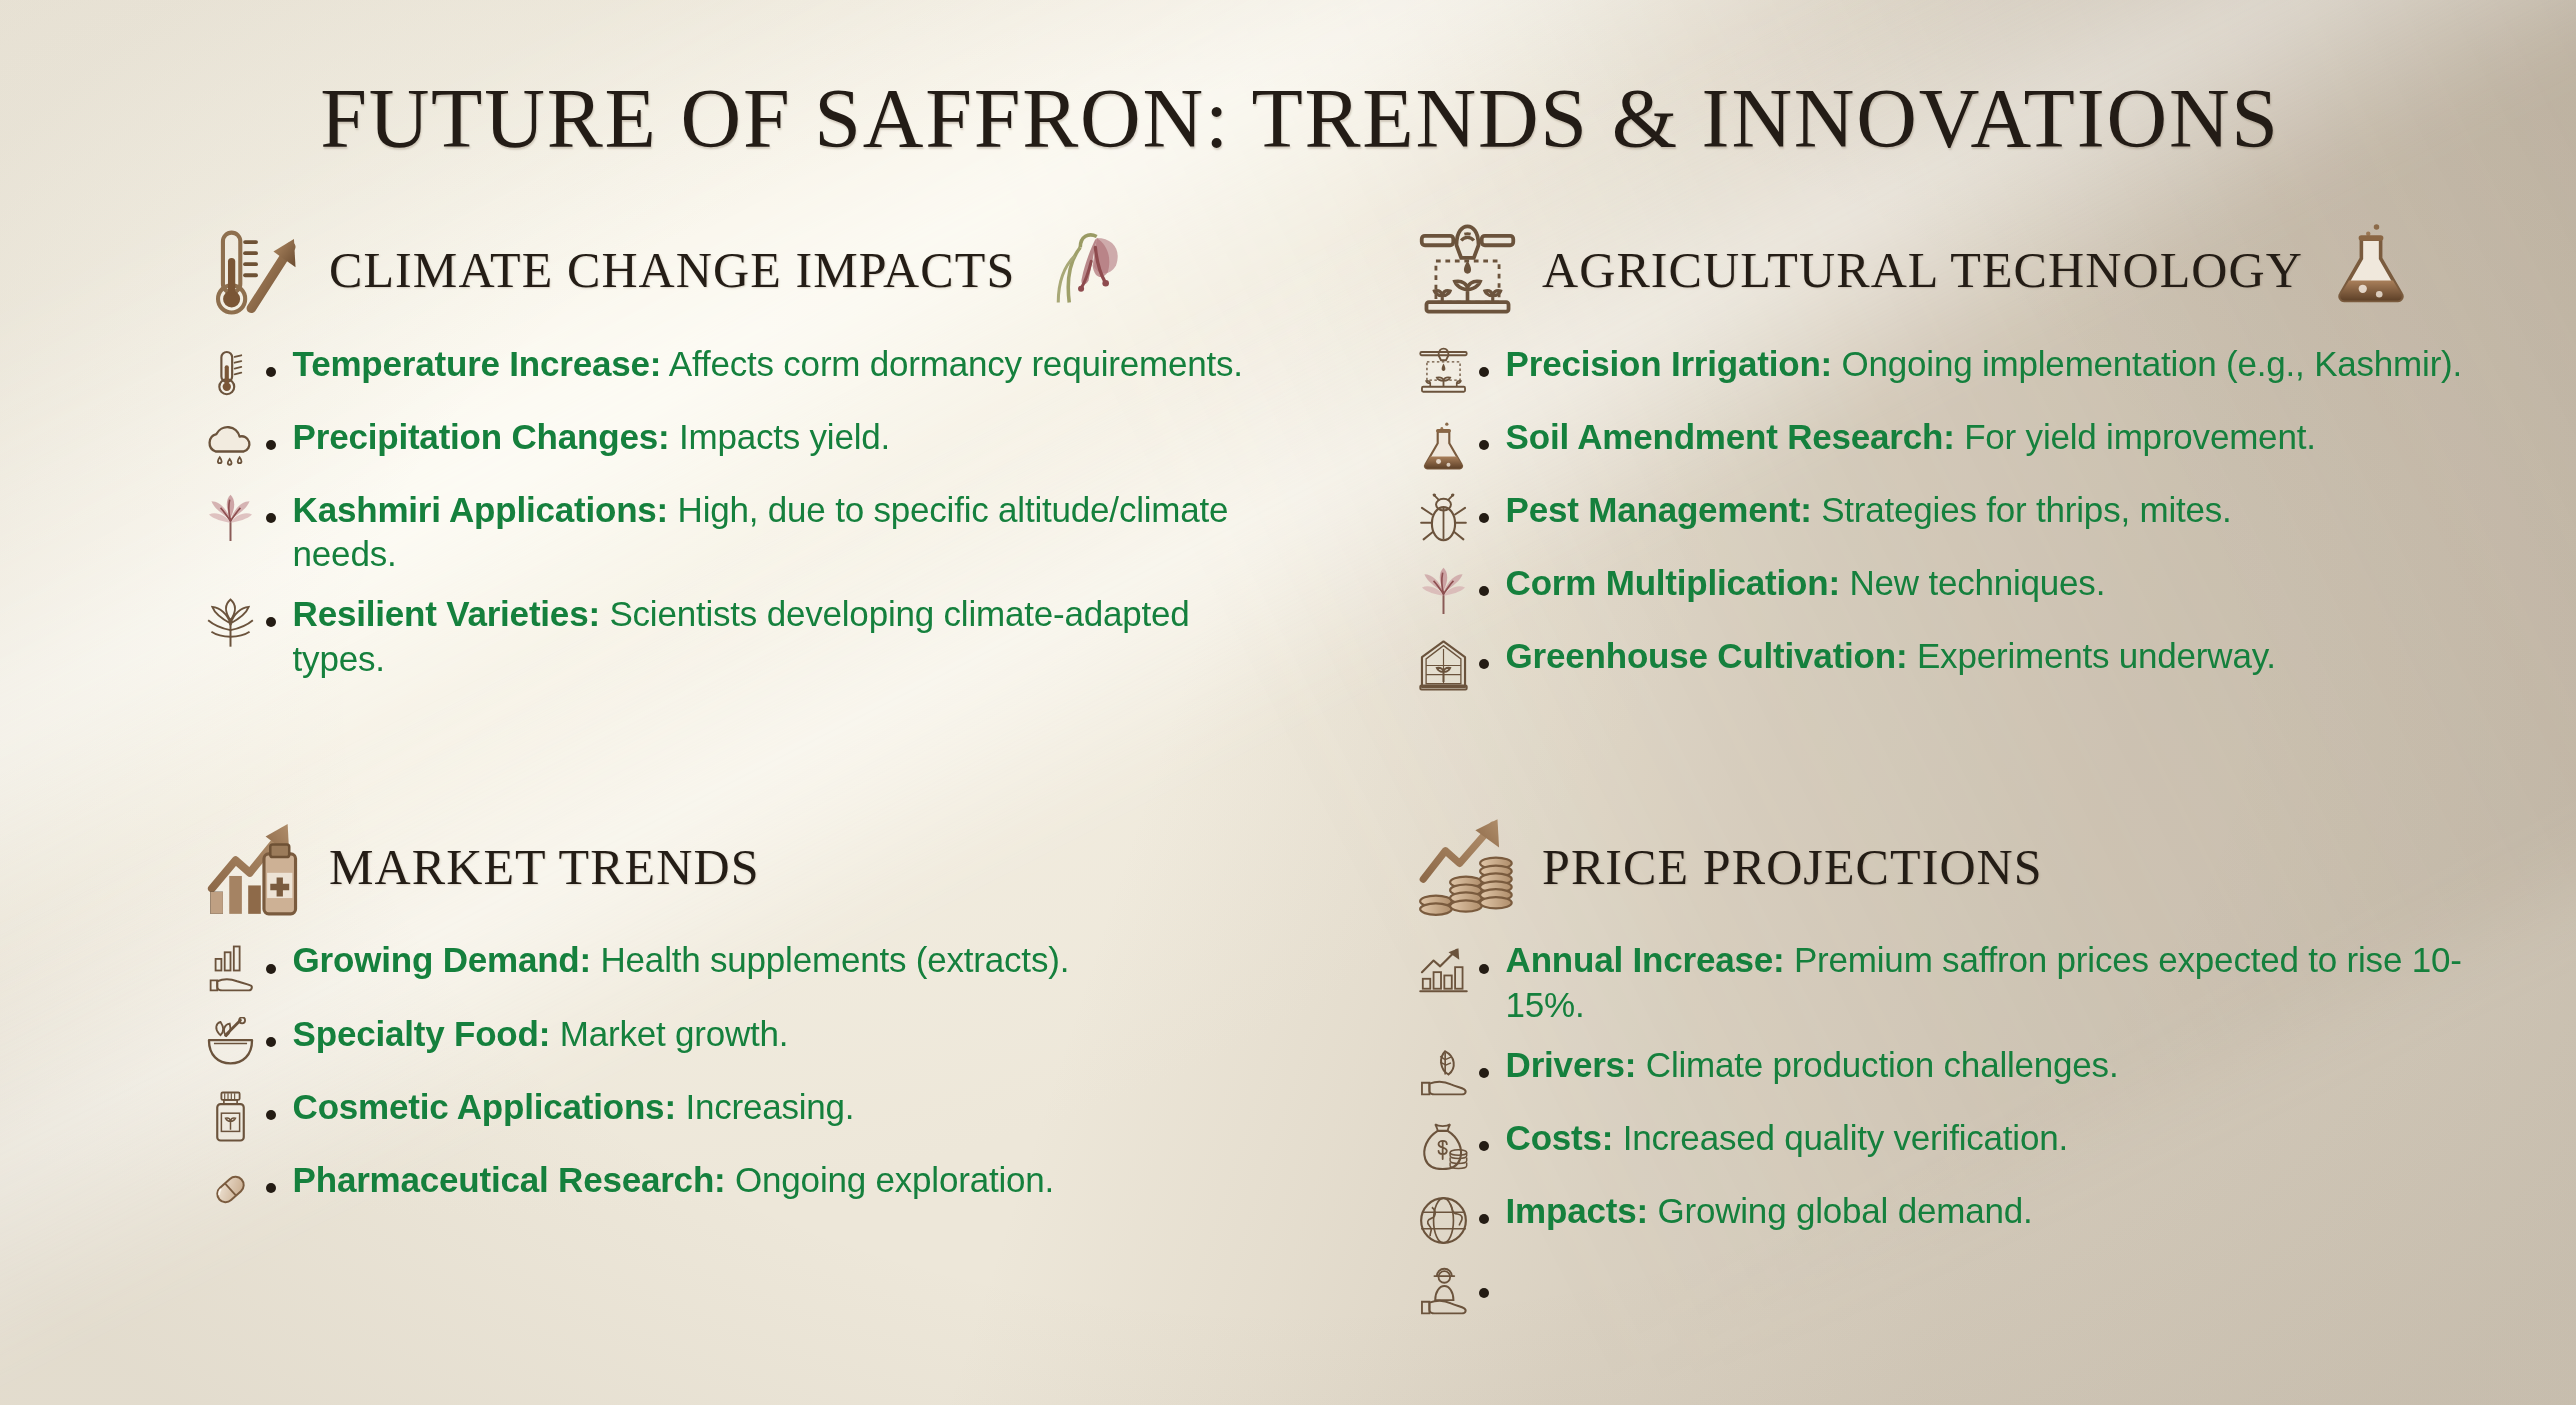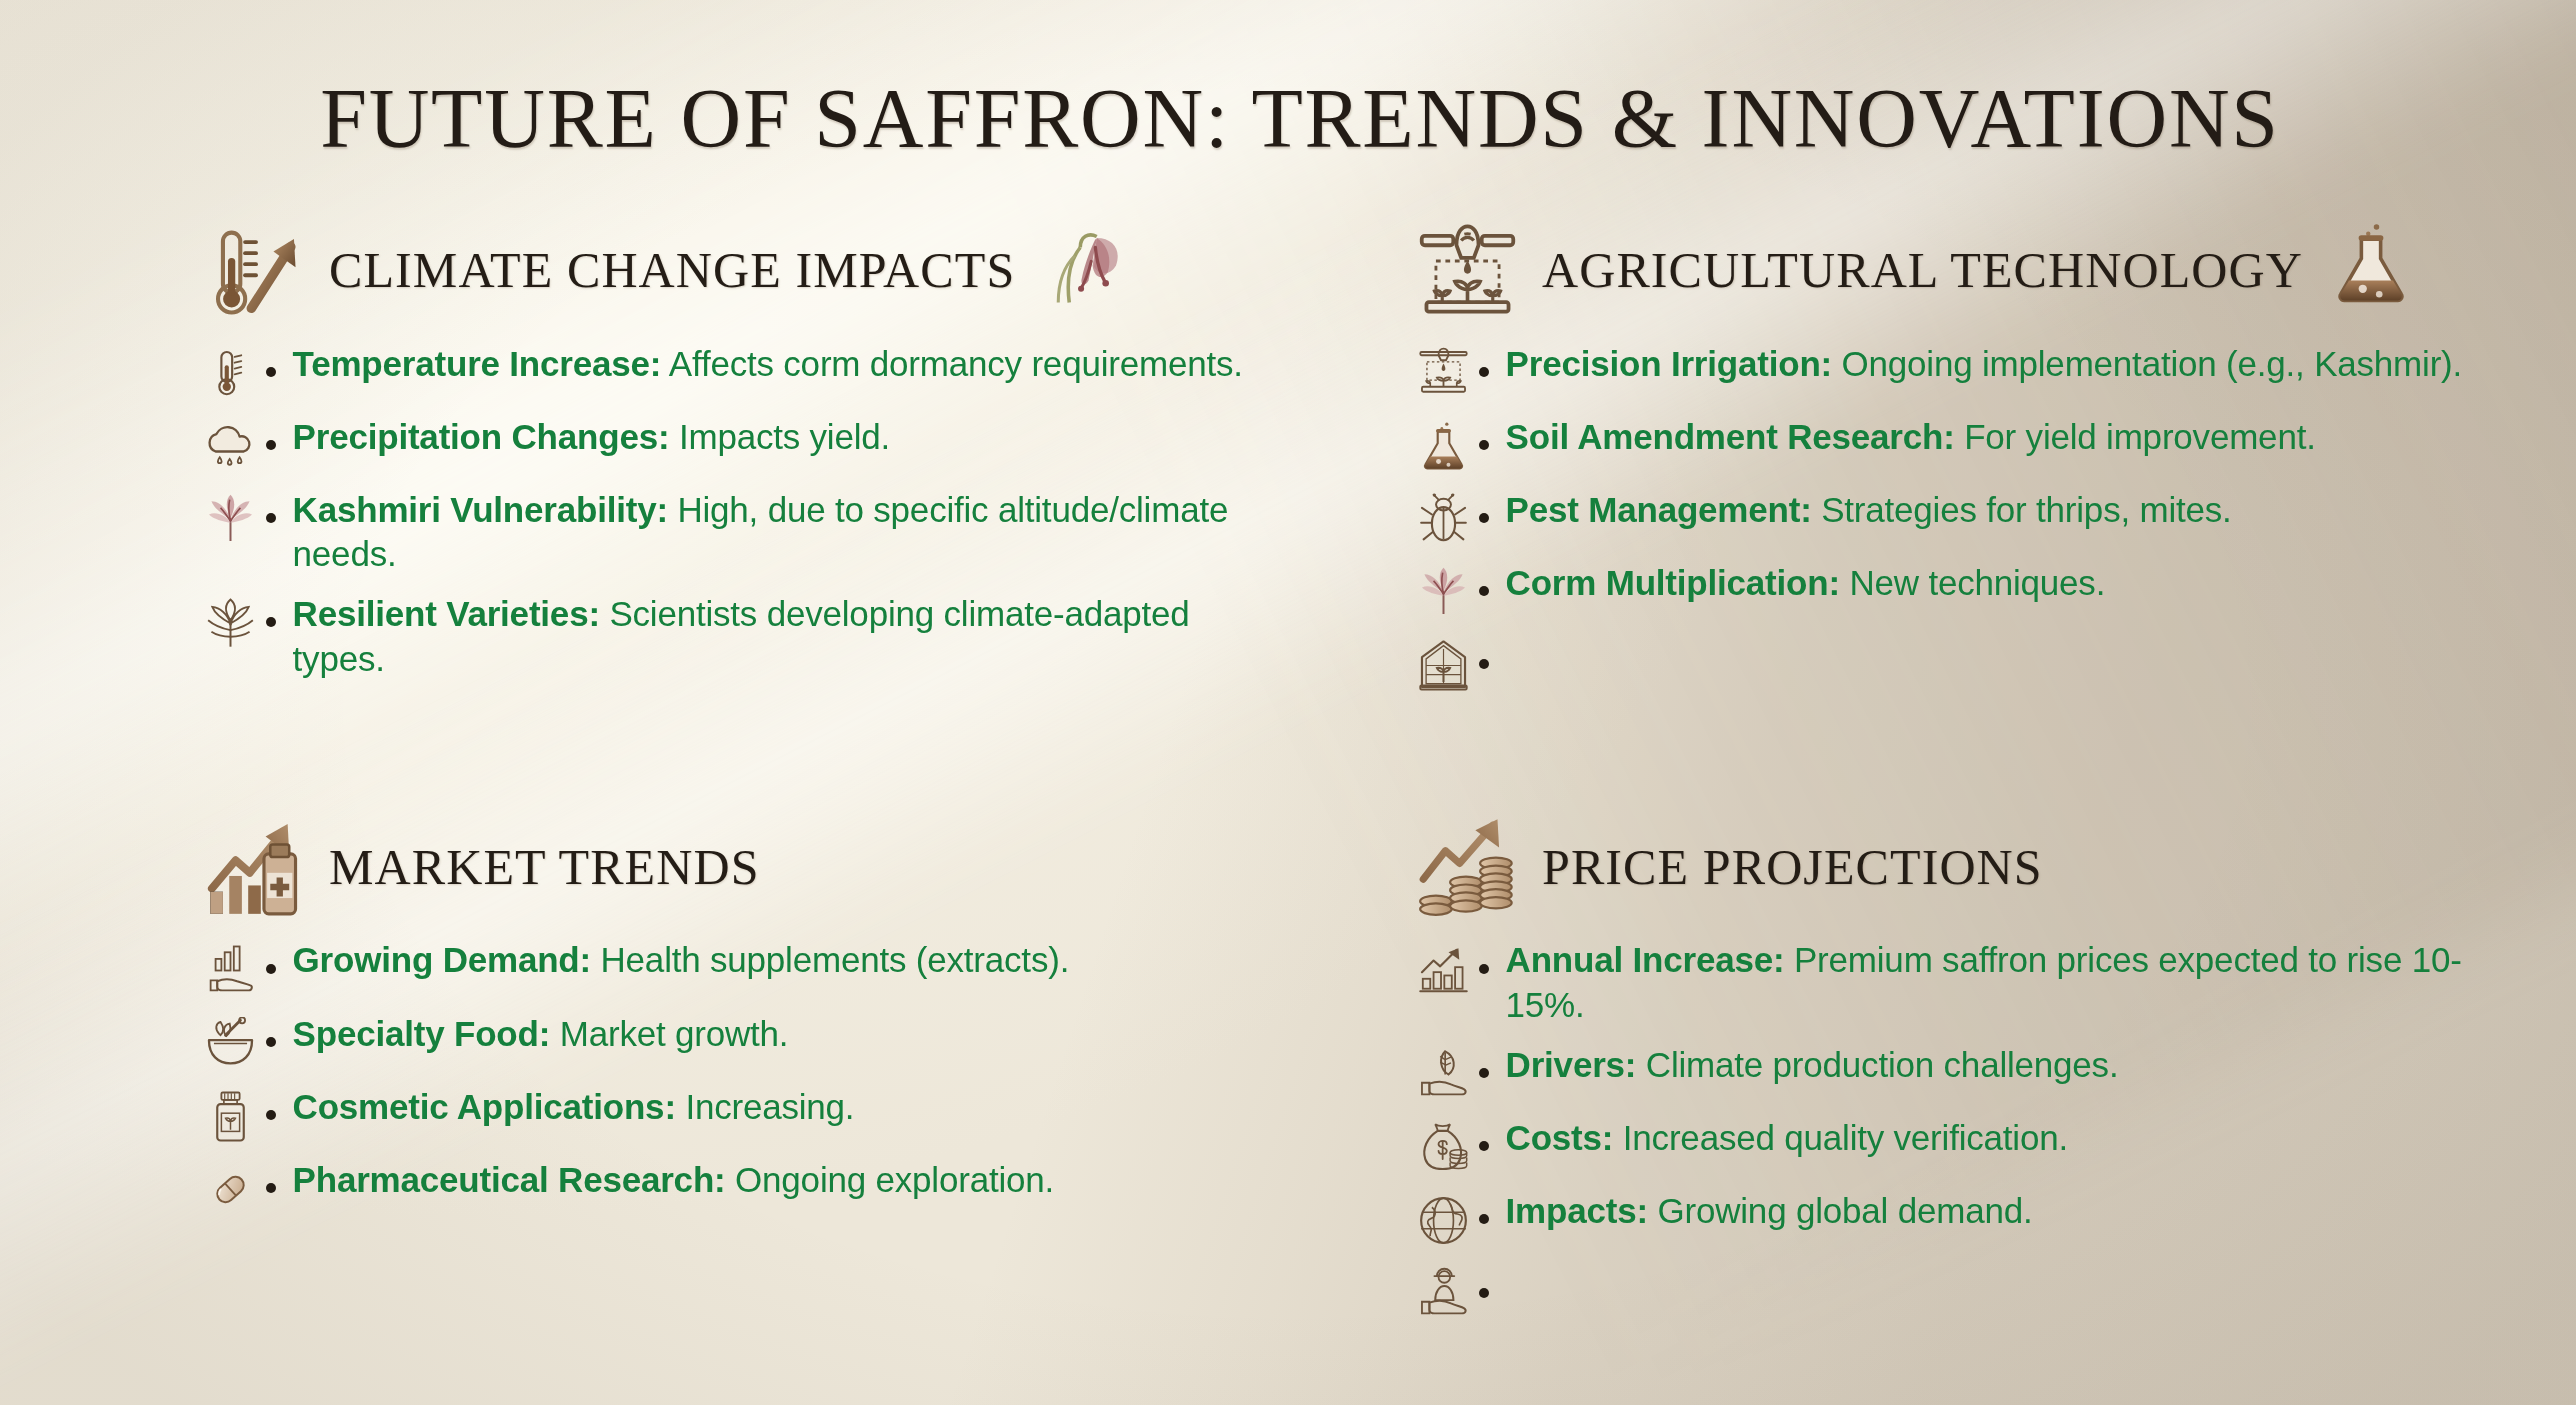--- a/index.html
+++ b/index.html
@@ -233,21 +233,21 @@
                   <path d="M32 30 C26 18 26 8 32 2 C38 8 38 18 32 30 Z" fill="#C79A9C" opacity="0.88"></path>
                   <path d="M32 32 C20 24 12 18 9 10 C18 10 27 18 32 32 Z" fill="#CCA2A4" opacity="0.8"></path>
                   <path d="M32 32 C44 24 52 18 55 10 C46 10 37 18 32 32 Z" fill="#CCA2A4" opacity="0.8"></path>
                   <path d="M32 36 C22 34 12 32 6 26 C14 22 26 26 32 36 Z" fill="#D4ADAE" opacity="0.7"></path>
                   <path d="M32 36 C42 34 52 32 58 26 C50 22 38 26 32 36 Z" fill="#D4ADAE" opacity="0.7"></path>
                   <path d="M32 34 C30 26 29 18 31 8" stroke="#8E4F50" stroke-width="2" fill="none"></path>
                   <path d="M32 34 C36 28 40 22 44 18" stroke="#8E4F50" stroke-width="2" fill="none"></path>
                   <path d="M32 34 C28 28 24 22 20 18" stroke="#8E4F50" stroke-width="2" fill="none"></path>
                 </svg></span>
               <span class="dot"></span>
-              <div class="txt"><b>Kashmiri Vulnerability:</b> <span>High, due to specific altitude/climate needs.</span></div>
+              <div class="txt"><b>Kashmiri Applications:</b> <span>High, due to specific altitude/climate needs.</span></div>
             </li>
             <li>
               <span class="bi"><svg viewBox="0 0 64 64" xmlns="http://www.w3.org/2000/svg">
                   <path d="M32 60 V26" stroke="#6B533C" stroke-width="2.4"></path>
                   <path d="M32 28 C25 18 25 9 32 3 C39 9 39 18 32 28 Z" fill="none" stroke="#6B533C" stroke-width="2.2"></path>
                   <path d="M32 32 C21 26 13 20 10 12 C19 13 28 20 32 32 Z" fill="none" stroke="#6B533C" stroke-width="2.2"></path>
                   <path d="M32 32 C43 26 51 20 54 12 C45 13 36 20 32 32 Z" fill="none" stroke="#6B533C" stroke-width="2.2"></path>
                   <path d="M32 40 C22 38 12 34 5 28" stroke="#6B533C" stroke-width="2.2" fill="none"></path>
                   <path d="M32 40 C42 38 52 34 59 28" stroke="#6B533C" stroke-width="2.2" fill="none"></path>
                   <path d="M32 48 C24 48 15 46 9 42" stroke="#6B533C" stroke-width="2.2" fill="none"></path>
@@ -356,20 +356,21 @@
             <li>
               <span class="bi"><svg viewBox="0 0 64 64" xmlns="http://www.w3.org/2000/svg">
                   <path d="M32 3 L58 22 V58 H6 V22 Z" fill="none" stroke="#6B533C" stroke-width="2.6" stroke-linejoin="round"></path>
                   <path d="M32 8 L53 24 V54 H11 V24 Z" fill="none" stroke="#6B533C" stroke-width="1.6"></path>
                   <path d="M32 12 V54" stroke="#6B533C" stroke-width="1.4"></path>
                   <path d="M11 32 H53 M11 43 H53" stroke="#6B533C" stroke-width="1.4"></path>
                   <path d="M32 52 V38 M32 40 c-6 0-8-5-8-5 c5-1 8 2 8 5 M32 40 c6 0 8-5 8-5 c-5-1-8 2-8 5" fill="none" stroke="#6B533C" stroke-width="2.4"></path>
                   <rect x="4" y="56" width="56" height="5" rx="1.5" fill="none" stroke="#6B533C" stroke-width="2.4"></rect>
                 </svg></span>
               <span class="dot"></span>
+              <div class="txt"><b>Greenhouse Cultivation:</b> <span>Experiments underway.</span></div>
             </li>
           </ul>
         </div>
         <div class="panel row2">
           <div class="sec-head">
             <span class="head-ico lead"><svg viewBox="0 0 64 64" xmlns="http://www.w3.org/2000/svg">
                 <defs>
                   <linearGradient id="ga" x1="0" y1="1" x2="1" y2="0">
                     <stop offset="0" stop-color="#8E6A49"></stop>
                     <stop offset="1" stop-color="#B08E6B"></stop>

